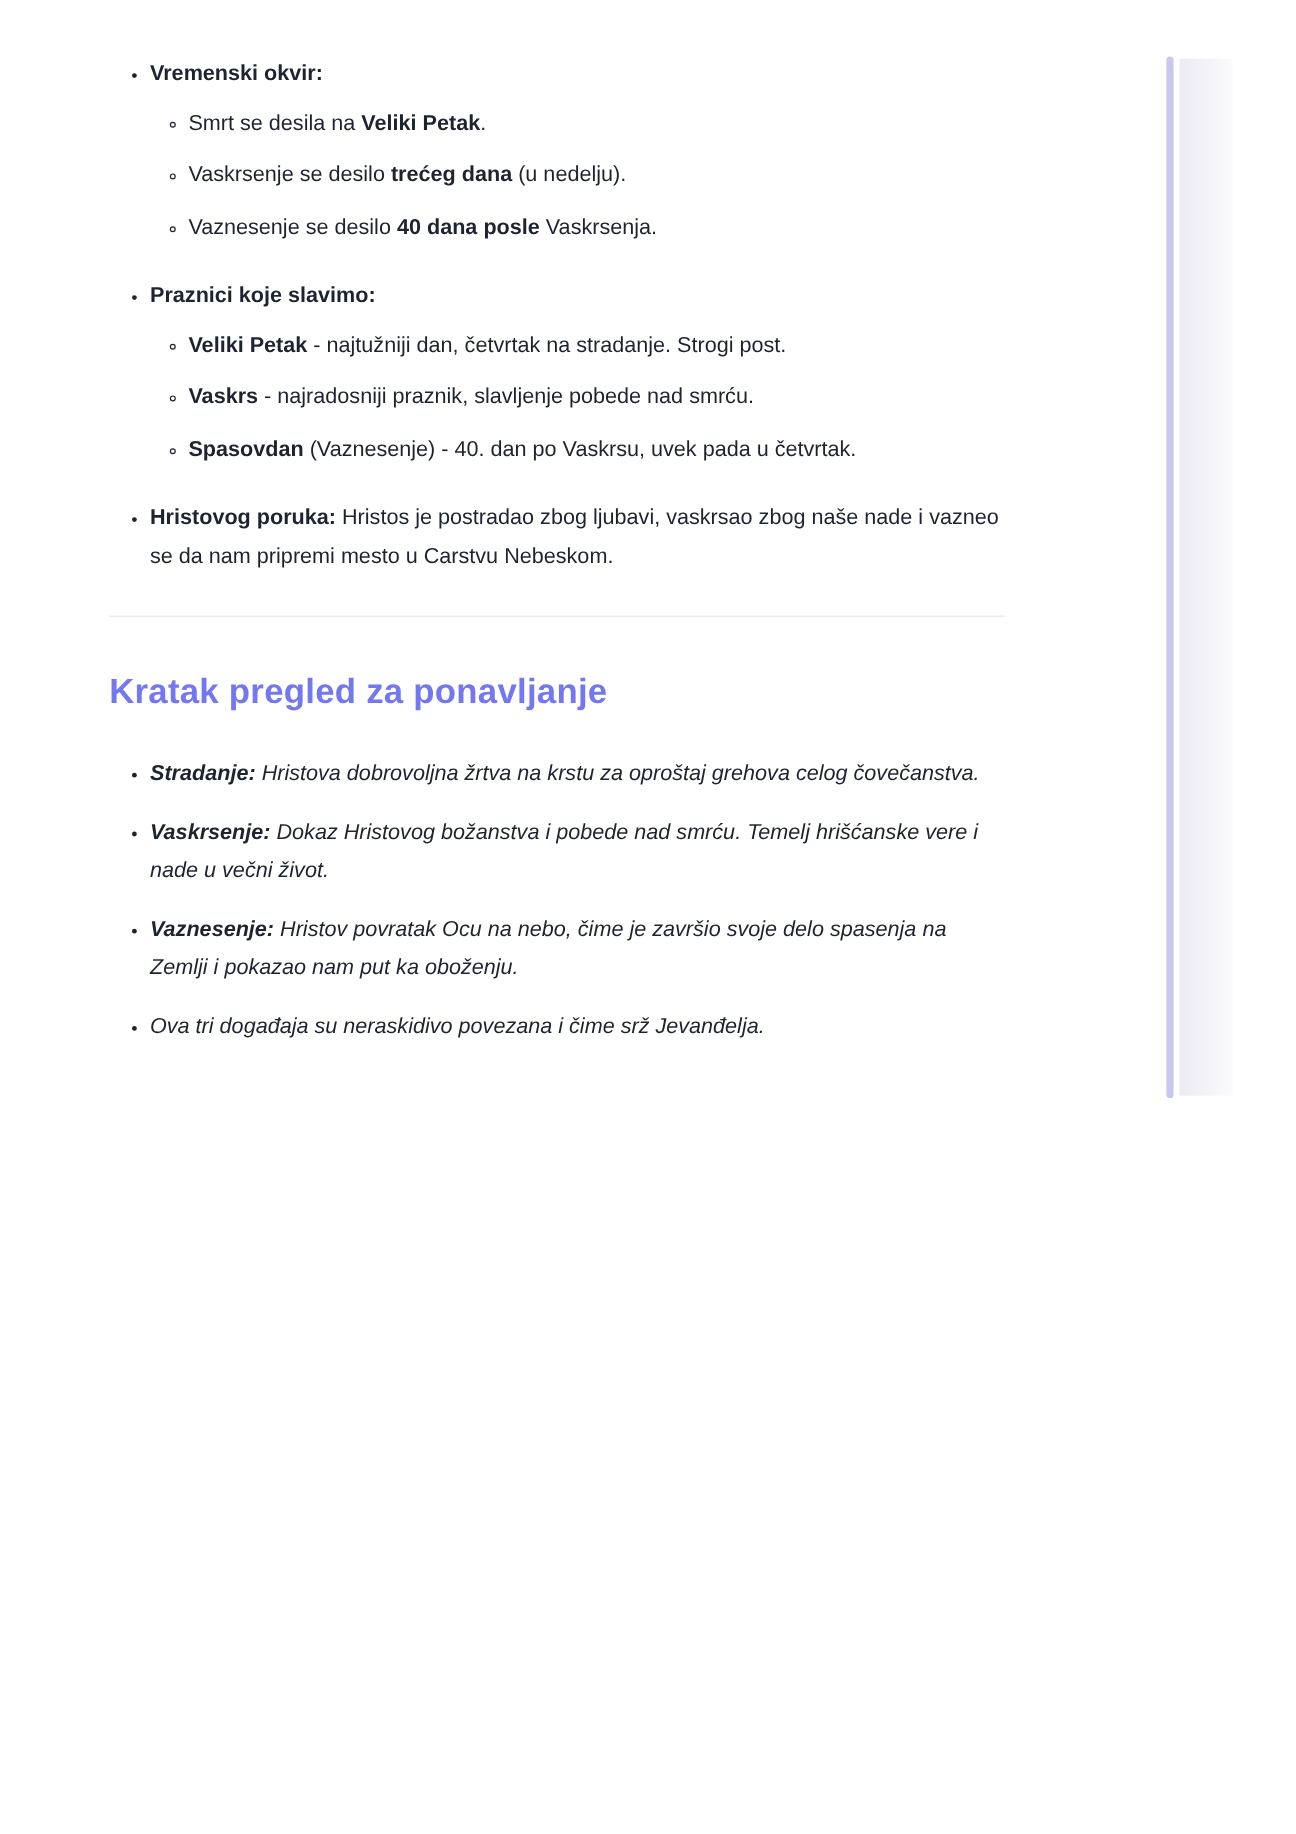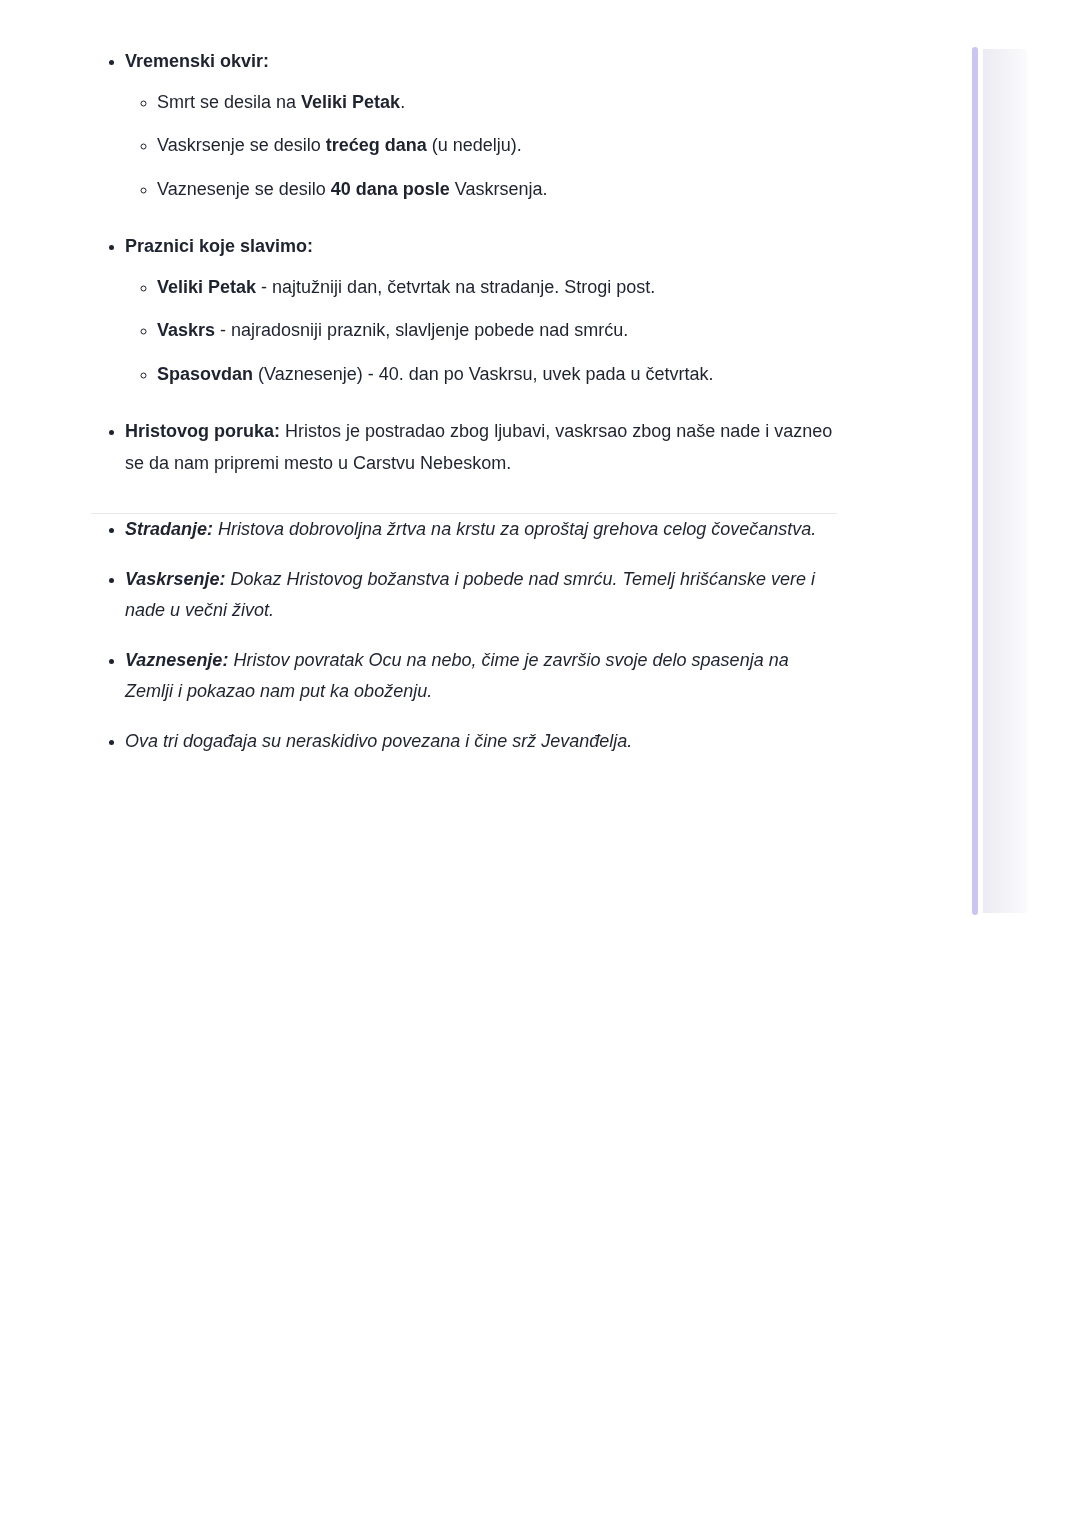--- a/index.html
+++ b/index.html
@@ -127,26 +127,27 @@
       </li>
 
       <li>
         <strong>Hristovog poruka:</strong><span> Hristos je postradao zbog ljubavi, vaskrsao zbog naše nade i vazneo se da nam pripremi mesto u Carstvu Nebeskom.</span>
       </li>
 
     </ul>
 
     <hr class="divider">
 
+    <h2 class="review-heading">Kratak pregled za ponavljanje</h2>
 
     <ul class="review">
       <li><strong>Stradanje:</strong><span> Hristova dobrovoljna žrtva na krstu za oproštaj grehova celog čovečanstva.</span></li>
       <li><strong>Vaskrsenje:</strong><span> Dokaz Hristovog božanstva i pobede nad smrću. Temelj hrišćanske vere i nade u večni život.</span></li>
       <li><strong>Vaznesenje:</strong><span> Hristov povratak Ocu na nebo, čime je završio svoje delo spasenja na Zemlji i pokazao nam put ka oboženju.</span></li>
-      <li><strong></strong><span>Ova tri događaja su neraskidivo povezana i čine srž Jevanđelja.</span></li>
+      <li><strong></strong><span>Ova tri događaja su neraskidivo povezana i čime srž Jevanđelja.</span></li>
     </ul>
 
   </div>
 
   <div class="scroll-indicator"></div>
   <div class="side-column"></div>
 
   <div class="footer-copyright">(c) Knowunity 2025</div>
 
 </div>

